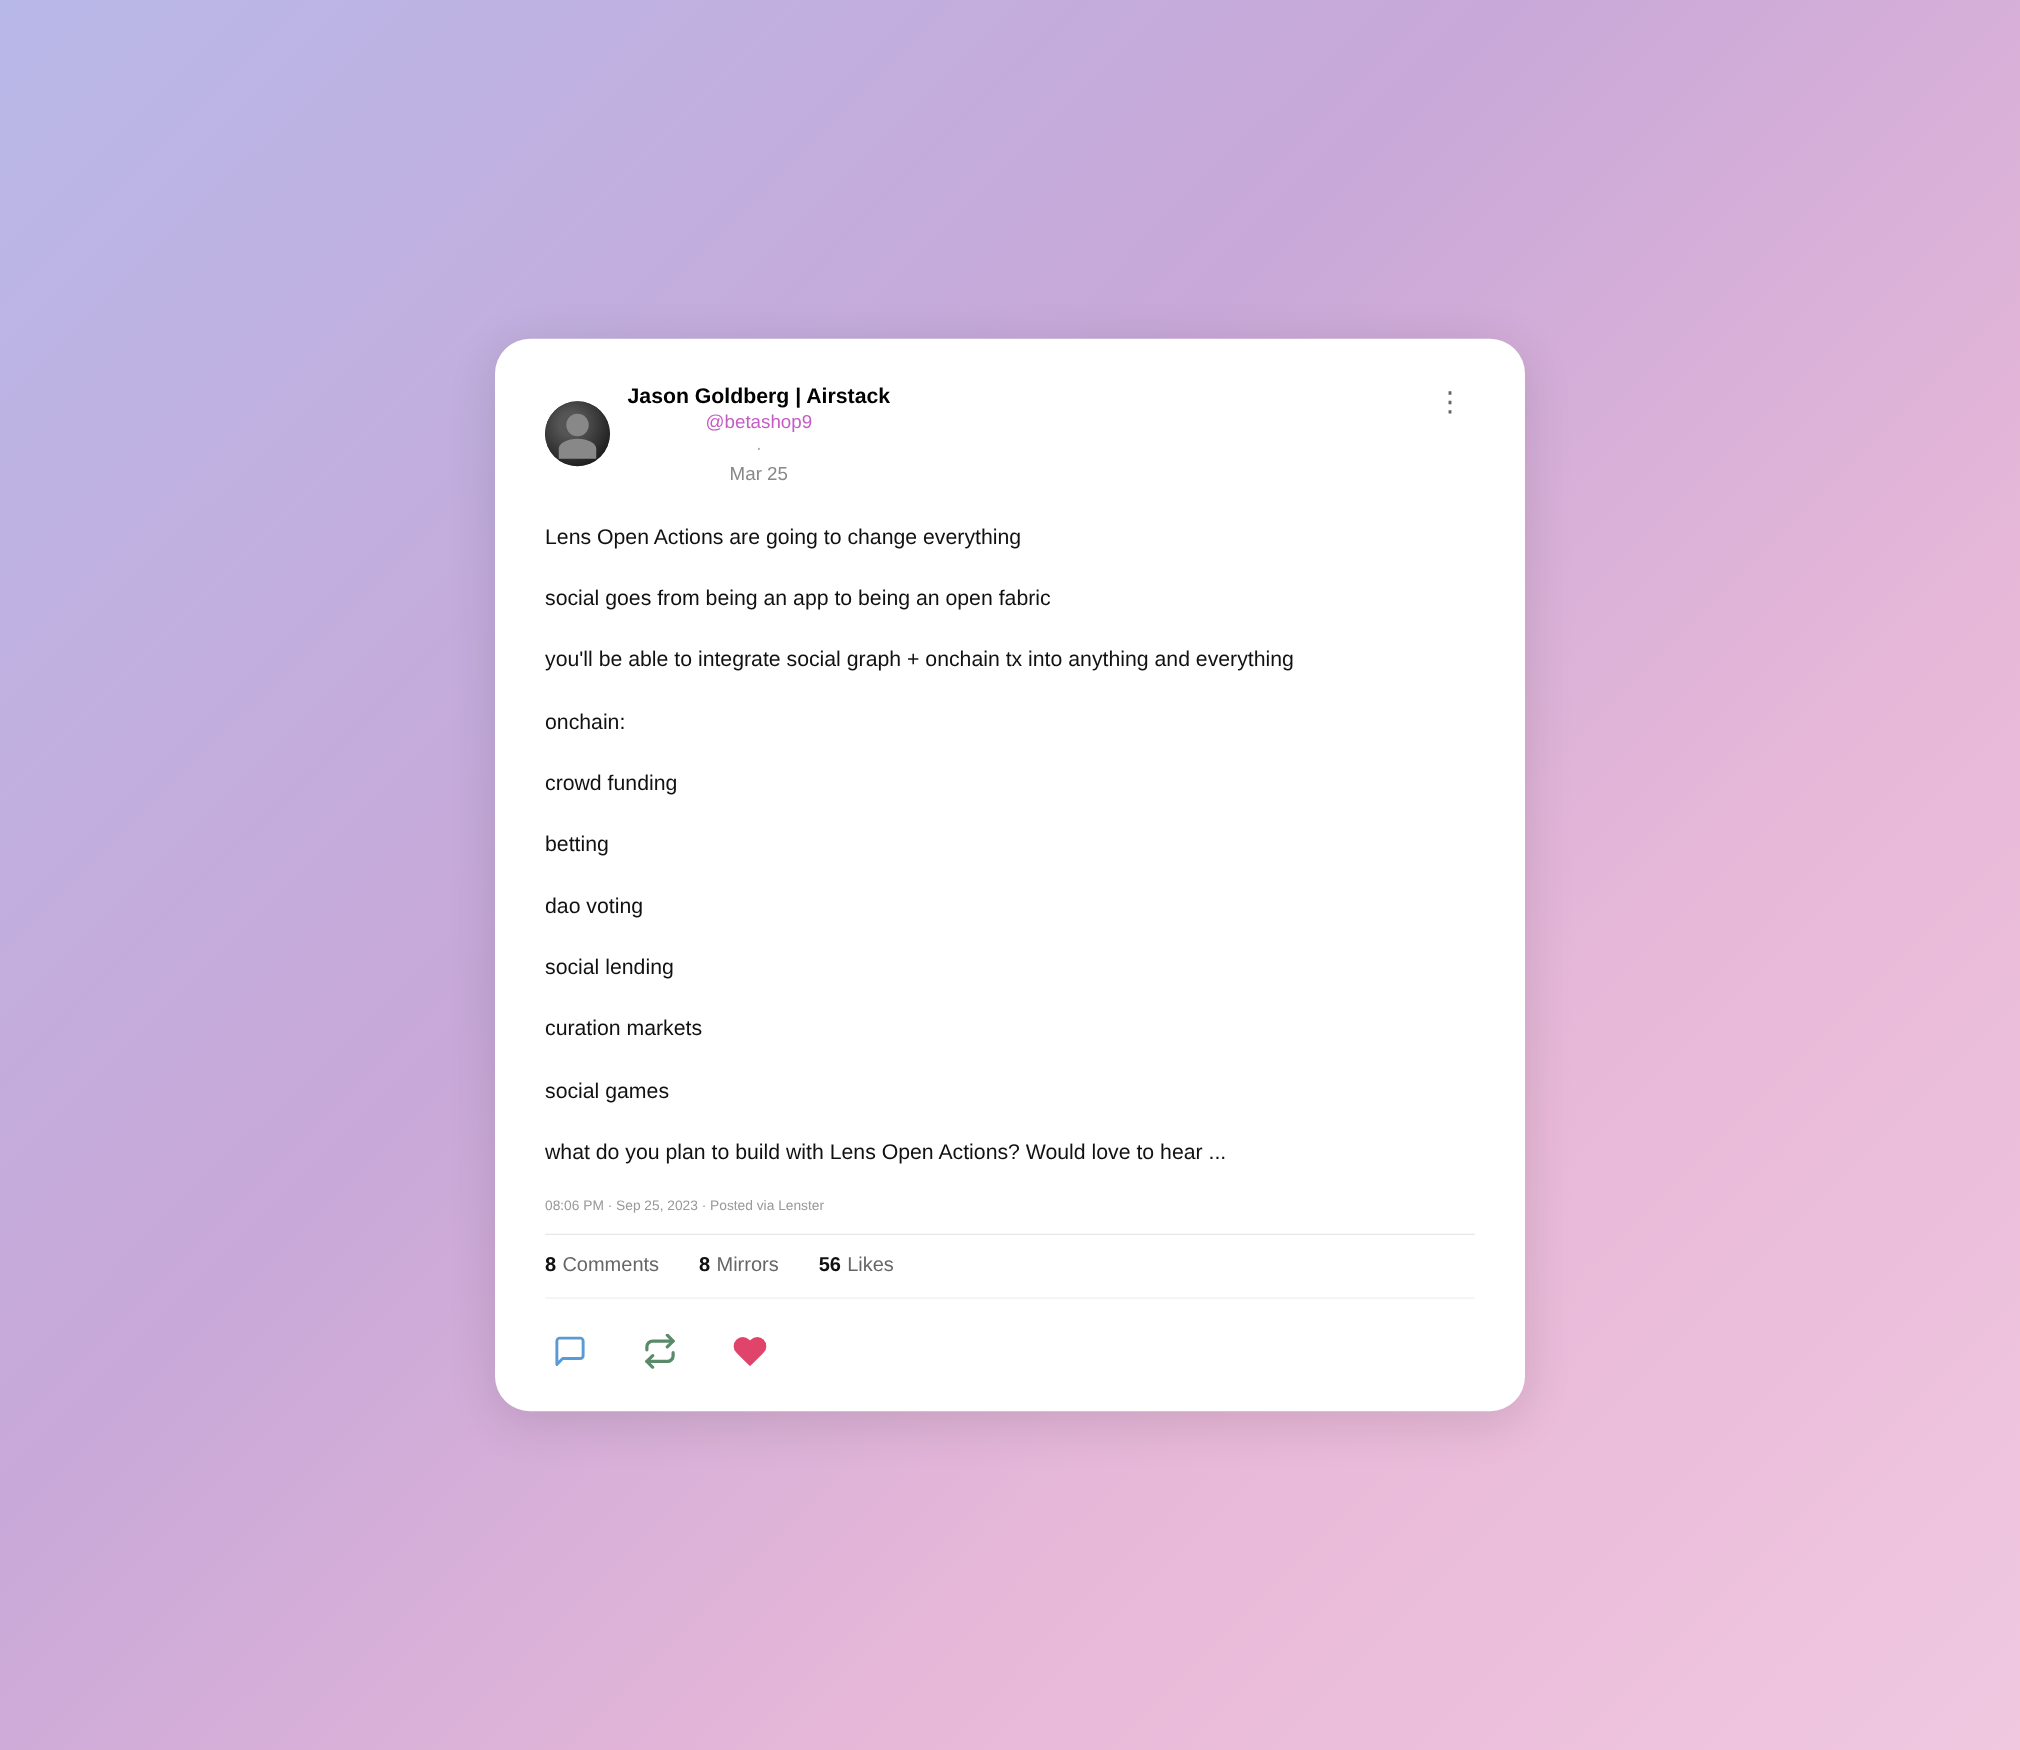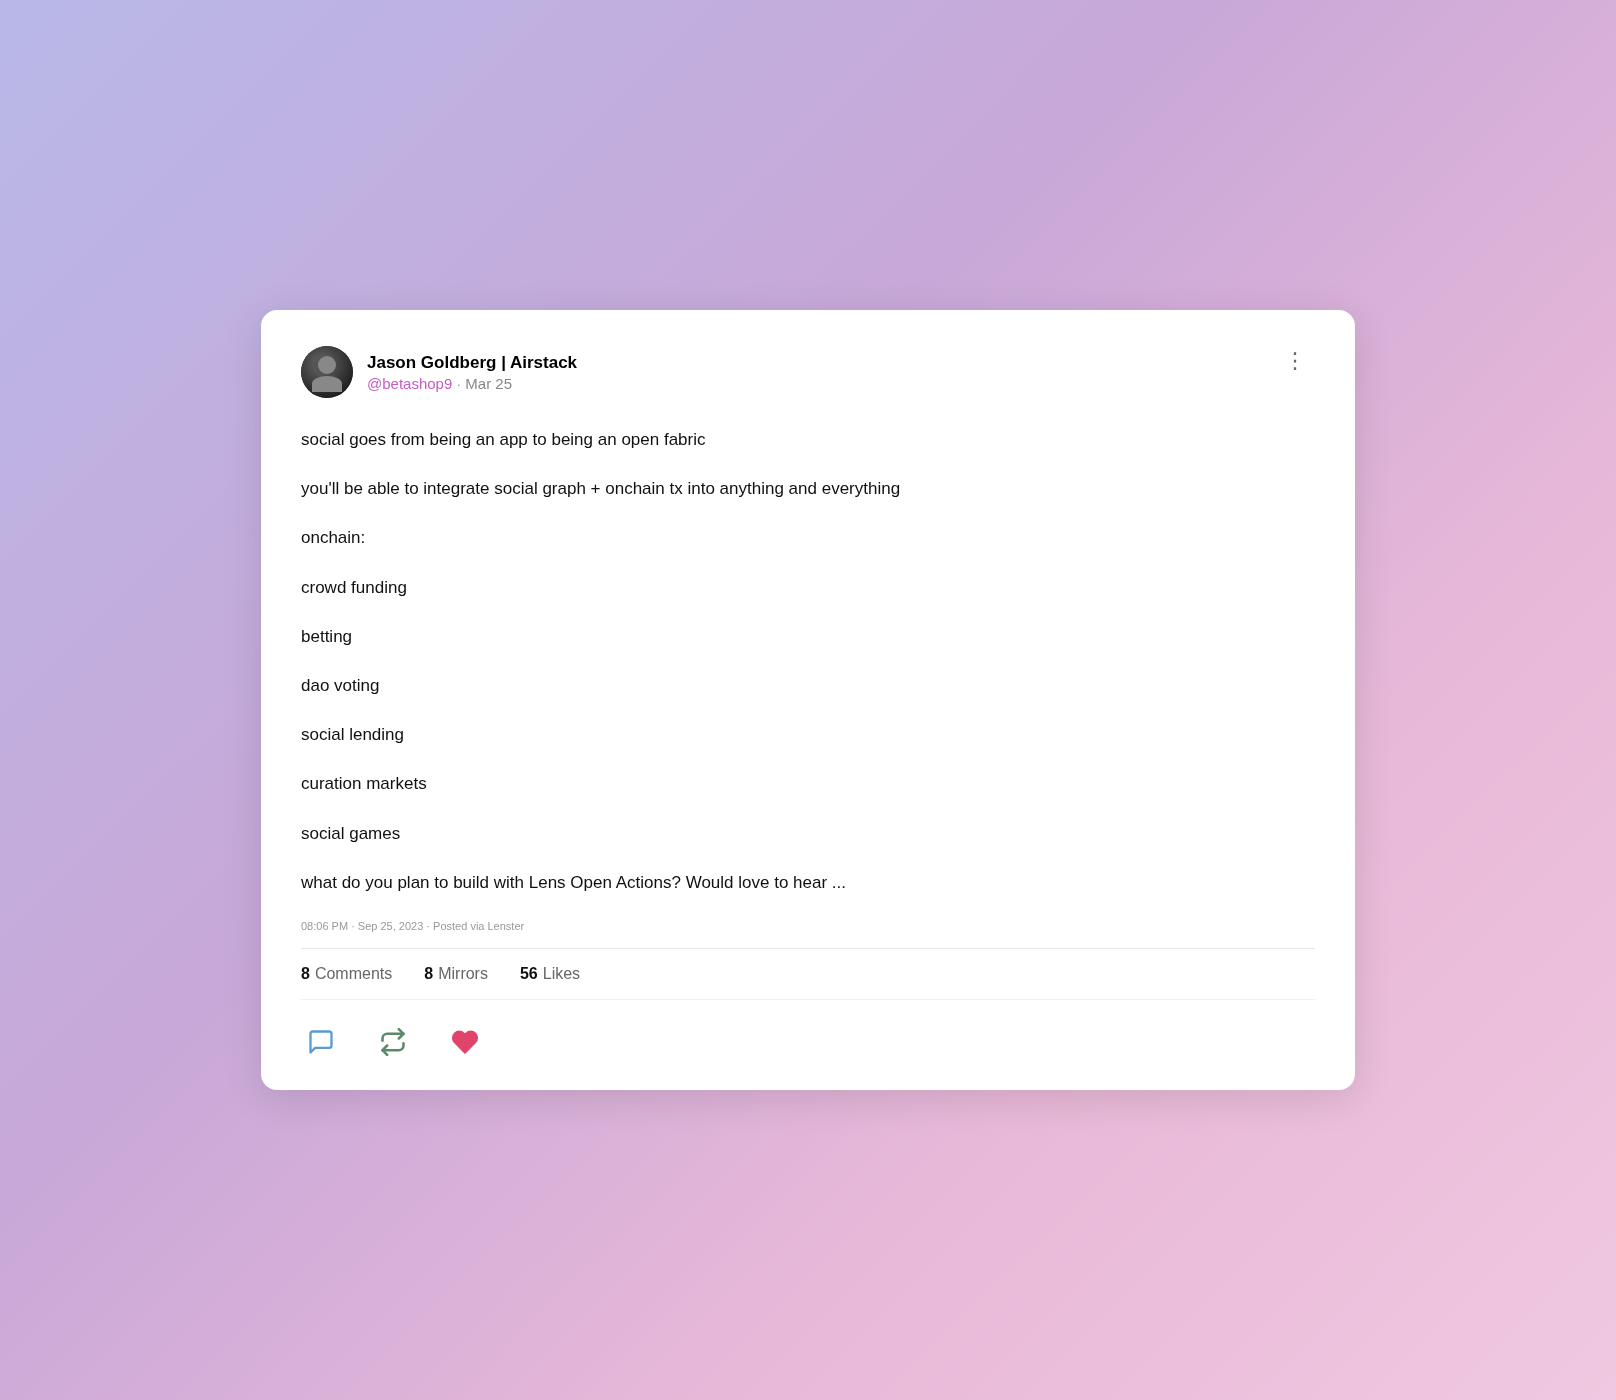--- a/index.html
+++ b/index.html
@@ -9,22 +9,22 @@
       height: 1400px;
       background: linear-gradient(135deg, #b8b8e8 0%, #c8a8d8 40%, #e8b8d8 70%, #f0c8e0 100%);
       display: flex;
       align-items: center;
       justify-content: center;
       font-family: -apple-system, BlinkMacSystemFont, 'Segoe UI', Helvetica, Arial, sans-serif;
     }
 
     .card {
       background: #ffffff;
-      border-radius: 16px;
-      width: 1094px;
+      border-radius: 28px;
+      width: 824px;
       padding: 36px 40px 28px 40px;
       box-shadow: 0 8px 40px rgba(0,0,0,0.12);
     }
 
     .header {
       display: flex;
       align-items: flex-start;
       justify-content: space-between;
       margin-bottom: 28px;
     }
@@ -90,20 +90,21 @@
       font-weight: 700;
       color: #000000;
     }
 
     .author-meta {
       font-size: 15px;
       color: #888;
       display: flex;
       align-items: center;
       gap: 4px;
+      flex-direction: column;
     }
 
     .author-handle {
       color: #c45cc4;
       font-weight: 500;
     }
 
     .dot {
       color: #aaa;
     }
@@ -219,20 +220,21 @@
           <span class="dot">·</span>
           <span class="date">Mar 25</span>
         </div>
       </div>
     </div>
     <button class="more-btn">⋮</button>
   </div>
 
   <div class="post-content">
     <div class="post-text">
+      <p>Lens Open Actions are going to change everything</p>
       <p>social goes from being an app to being an open fabric</p>
       <p>you'll be able to integrate social graph + onchain tx into anything and everything</p>
       <p>onchain:</p>
       <p>crowd funding</p>
       <p>betting</p>
       <p>dao voting</p>
       <p>social lending</p>
       <p>curation markets</p>
       <p>social games</p>
       <p>what do you plan to build with Lens Open Actions? Would love to hear ...</p>

